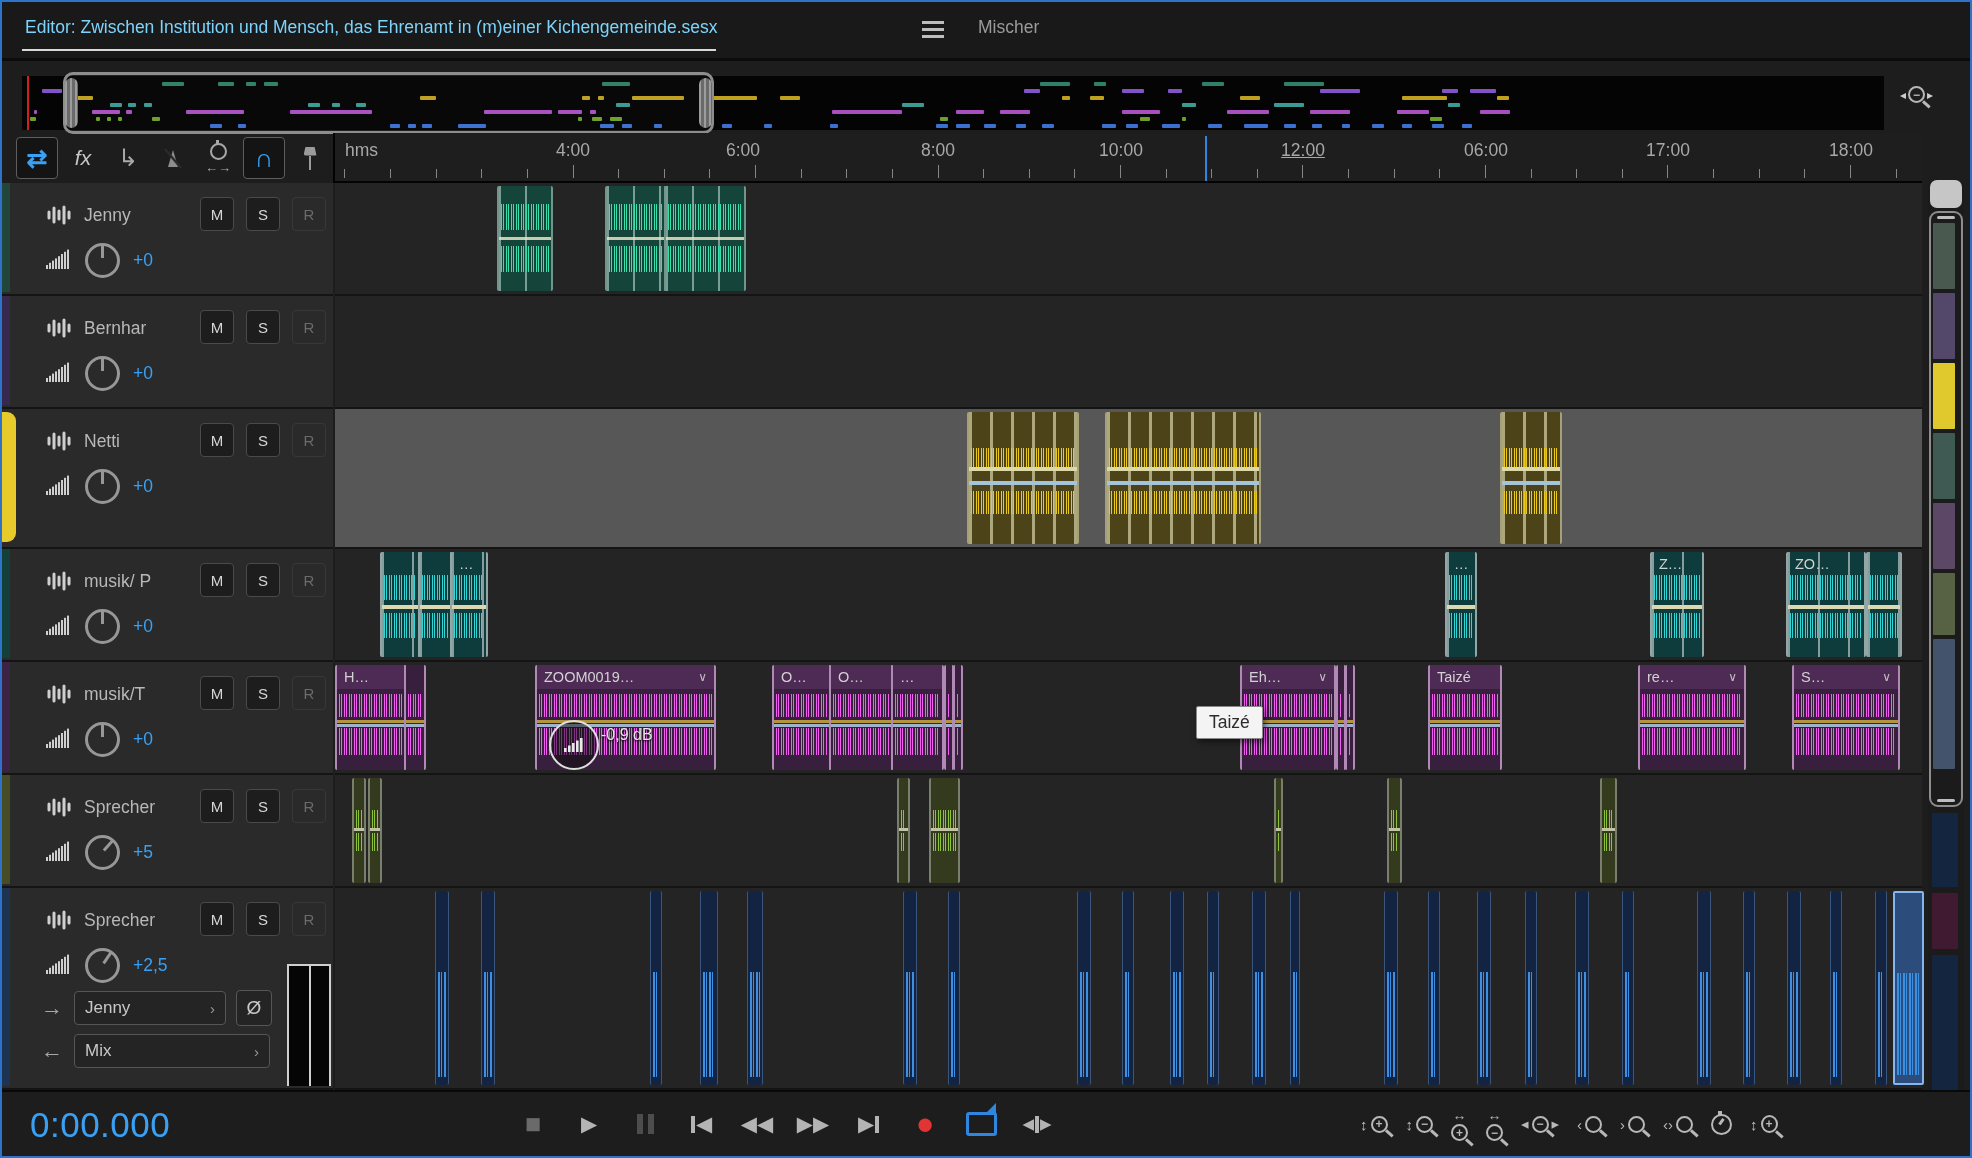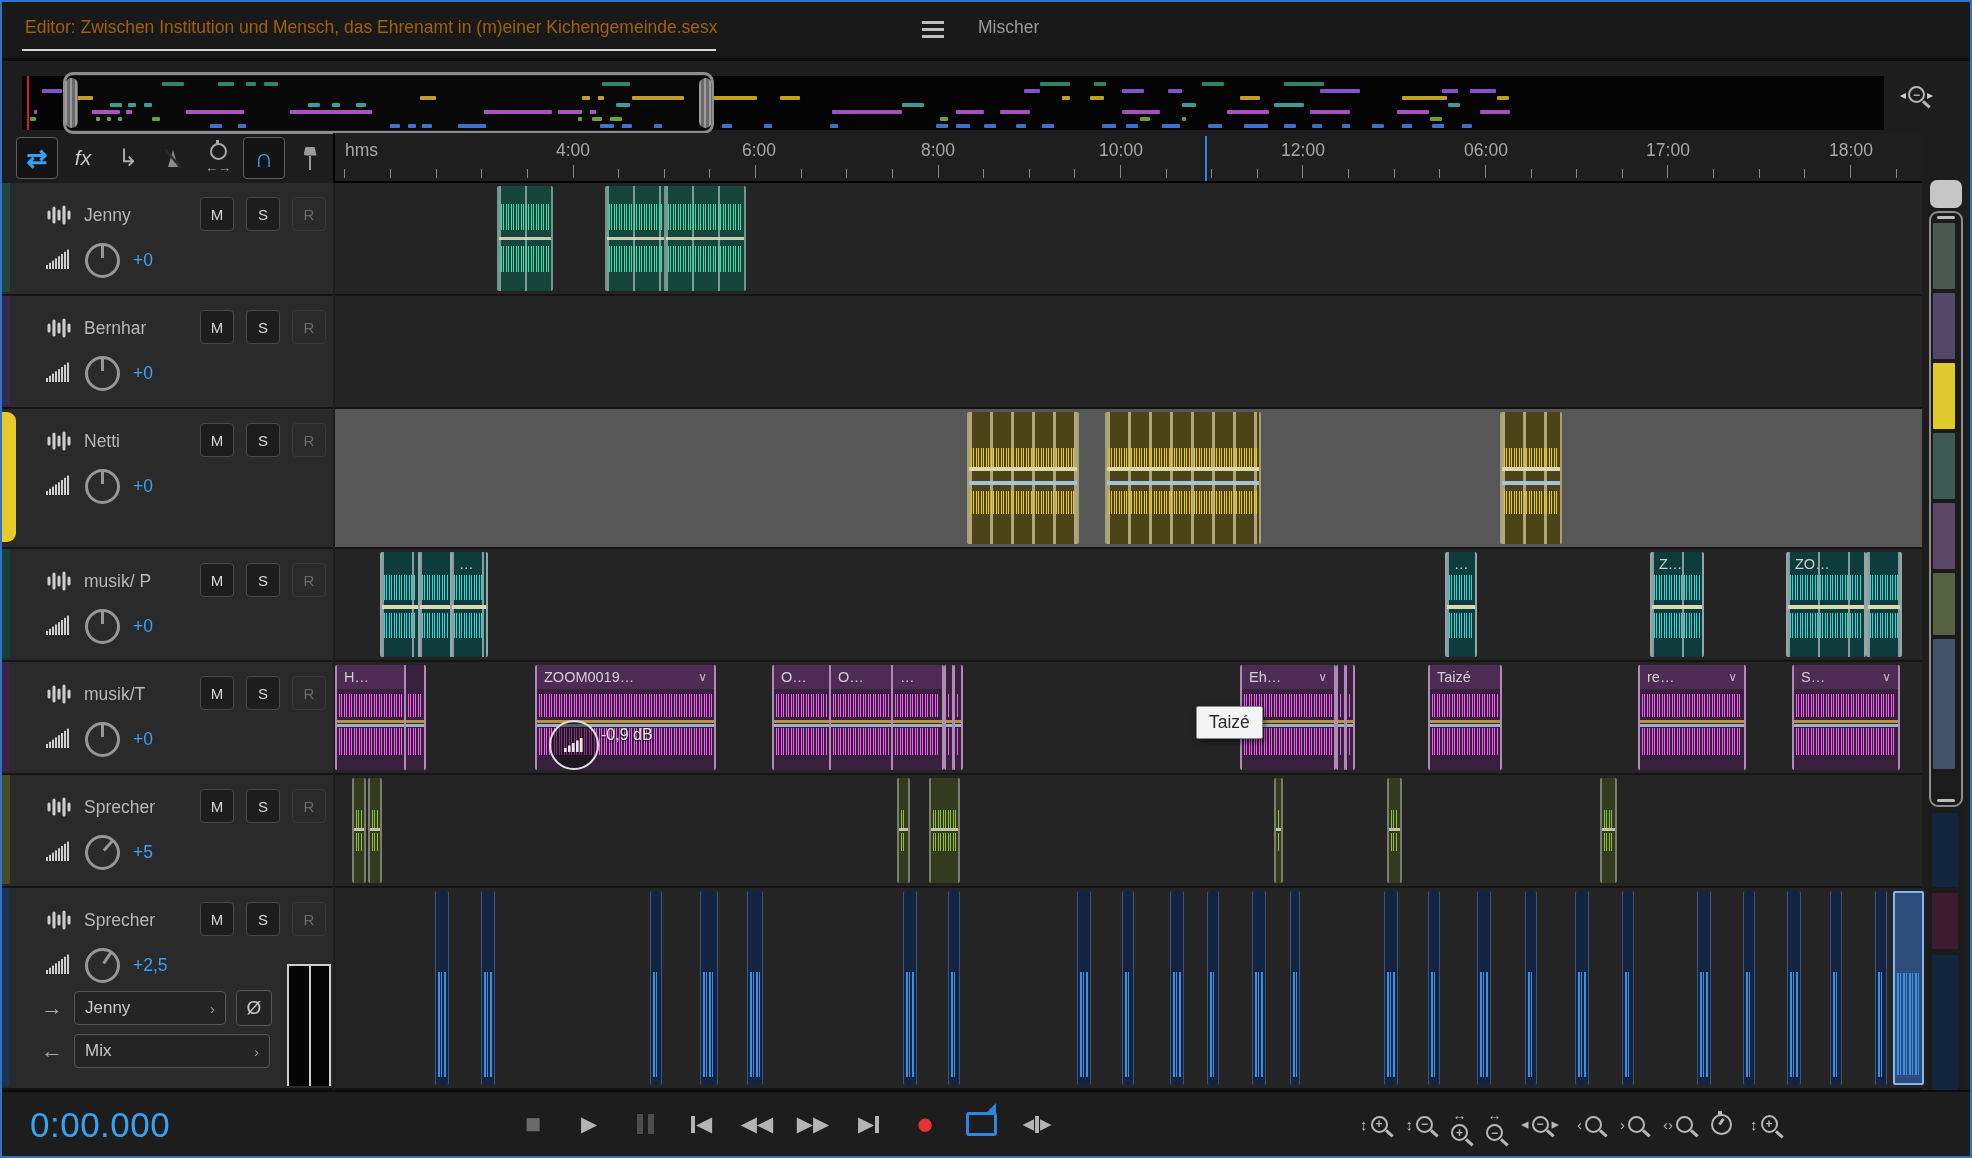--- a/index.html
+++ b/index.html
@@ -2,21 +2,21 @@
 <html><head>
 <meta charset="utf-8">
 <style>
   html,body{margin:0;padding:0;background:#111;}
   #stage{position:relative;width:1972px;height:1158px;background:#1d1d1d;overflow:hidden;
          font-family:"Liberation Sans", sans-serif;color:#ccc;}
   #focus-border{position:absolute;inset:0;border:2px solid #2d74c9;pointer-events:none;z-index:60;}
 
   
   #tabbar{position:absolute;left:0;top:0;right:0;height:58px;background:#191919;border-bottom:3px solid #0c0c0c;}
-  #tab-editor{position:absolute;left:25px;top:17px;font-size:17.5px;color:#a16207;white-space:nowrap;}
+  #tab-editor{position:absolute;left:25px;top:17px;font-size:17.5px;color:#7dd3fc;white-space:nowrap;}
   #tab-underline{position:absolute;left:22px;top:49px;width:694px;height:2px;background:#d8d8d8;}
   #panel-menu{position:absolute;left:922px;top:21px;display:flex;flex-direction:column;gap:4px;}
   #panel-menu div{width:22px;height:3px;background:#bdbdbd;}
   #tab-mischer{position:absolute;left:978px;top:17px;font-size:17.5px;color:#9a9a9a;}
 
   
   #nav-strip{position:absolute;left:22px;top:76px;width:1862px;height:54px;background:#040404;}
   .nav-bar{position:absolute;height:4px;border-radius:1px;}
   #nav-playhead{position:absolute;left:5px;top:0;width:2px;height:54px;background:#cf2020;}
   #nav-viewport{position:absolute;top:-4px;height:56px;border:3px solid #8d8d8d;border-radius:10px;
@@ -322,24 +322,24 @@
         <div class="mk-wrap">
           <div class="mk-head"></div>
           <div class="mk-stem"></div>
         </div>
       </div>
     </div>
 
   <div id="ruler">
     <div id="ruler-unit">hms</div>
   <div class="ruler-label" style="left: 238px;">4:00</div>
-      <div class="ruler-label" style="left: 424px;">6:00</div>
+      <div class="ruler-label" style="left: 408px;">6:00</div>
       <div class="ruler-label" style="left: 603px;">8:00</div>
       <div class="ruler-label" style="left: 786px;">10:00</div>
-      <div class="ruler-label" style="left: 968px;">12:00</div>
+      <div class="ruler-label" style="left: 968px; text-decoration: underline;">12:00</div>
       <div class="ruler-label" style="left: 1151px;">06:00</div>
       <div class="ruler-label" style="left: 1333px;">17:00</div>
       <div class="ruler-label" style="left: 1516px;">18:00</div>
       <div class="tick" style="left: 9.4px; height: 9px;"></div>
       <div class="tick" style="left: 55px; height: 9px;"></div>
       <div class="tick" style="left: 100.6px; height: 9px;"></div>
       <div class="tick" style="left: 146.3px; height: 9px;"></div>
       <div class="tick" style="left: 191.9px; height: 9px;"></div>
       <div class="tick" style="left: 237.5px; height: 13px;"></div>
       <div class="tick" style="left: 283.1px; height: 9px;"></div>

